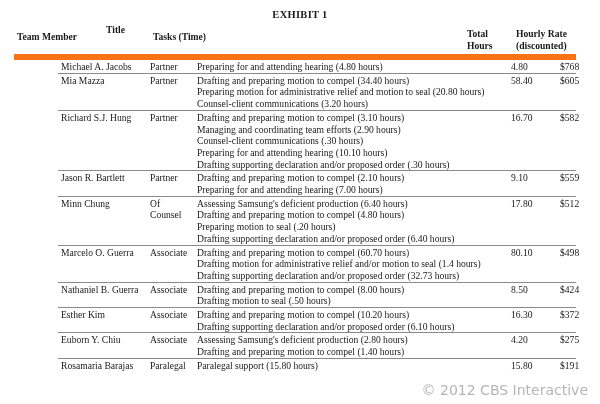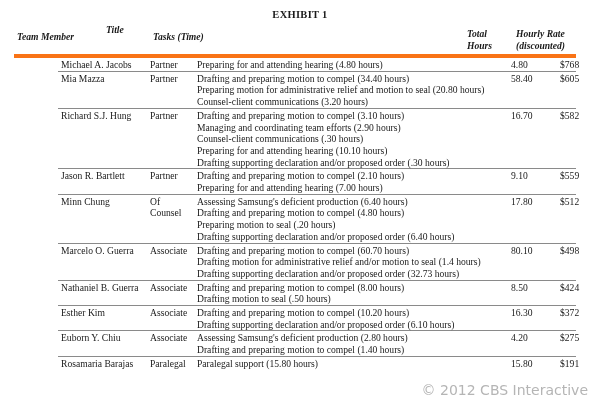--- a/index.html
+++ b/index.html
@@ -5,21 +5,21 @@
   html, body { margin: 0; padding: 0; }
   body {
     width: 600px; height: 404px; background: #ffffff; overflow: hidden;
     font-family: "Liberation Serif", serif; color: #1a1a1a; position: relative;
   }
   .exhibit-title {
     position: absolute; top: 9px; left: 0; width: 600px; text-align: center;
     font-weight: bold; font-size: 10.5px; letter-spacing: 0.3px;
   }
   .table { position: absolute; left: 14px; top: 24px; width: 562px; font-size: 9.6px; }
-  .hdr { position: relative; height: 30px; border-bottom: 4px solid #f97316; font-weight: bold; font-style: italic; }
+  .hdr { position: relative; height: 30px; border-bottom: 6px solid #f97316; font-weight: bold; }
   .hdr div { position: absolute; line-height: 12px; }
   .row { position: relative; border-bottom: 1px solid #8a8a8a; padding: 1px 0 0 0; margin-left: 44px; }
   .row:last-child { border-bottom: none; }
   .row .c { position: absolute; top: 1px; line-height: 11.7px; }
   .c-name { left: 3px; }
   .c-title { left: 92px; }
   .c-hours { left: 453px; }
   .c-rate { left: 502px; }
   .tasks { margin-left: 139px; }
   .task { line-height: 11.7px; white-space: nowrap; }

